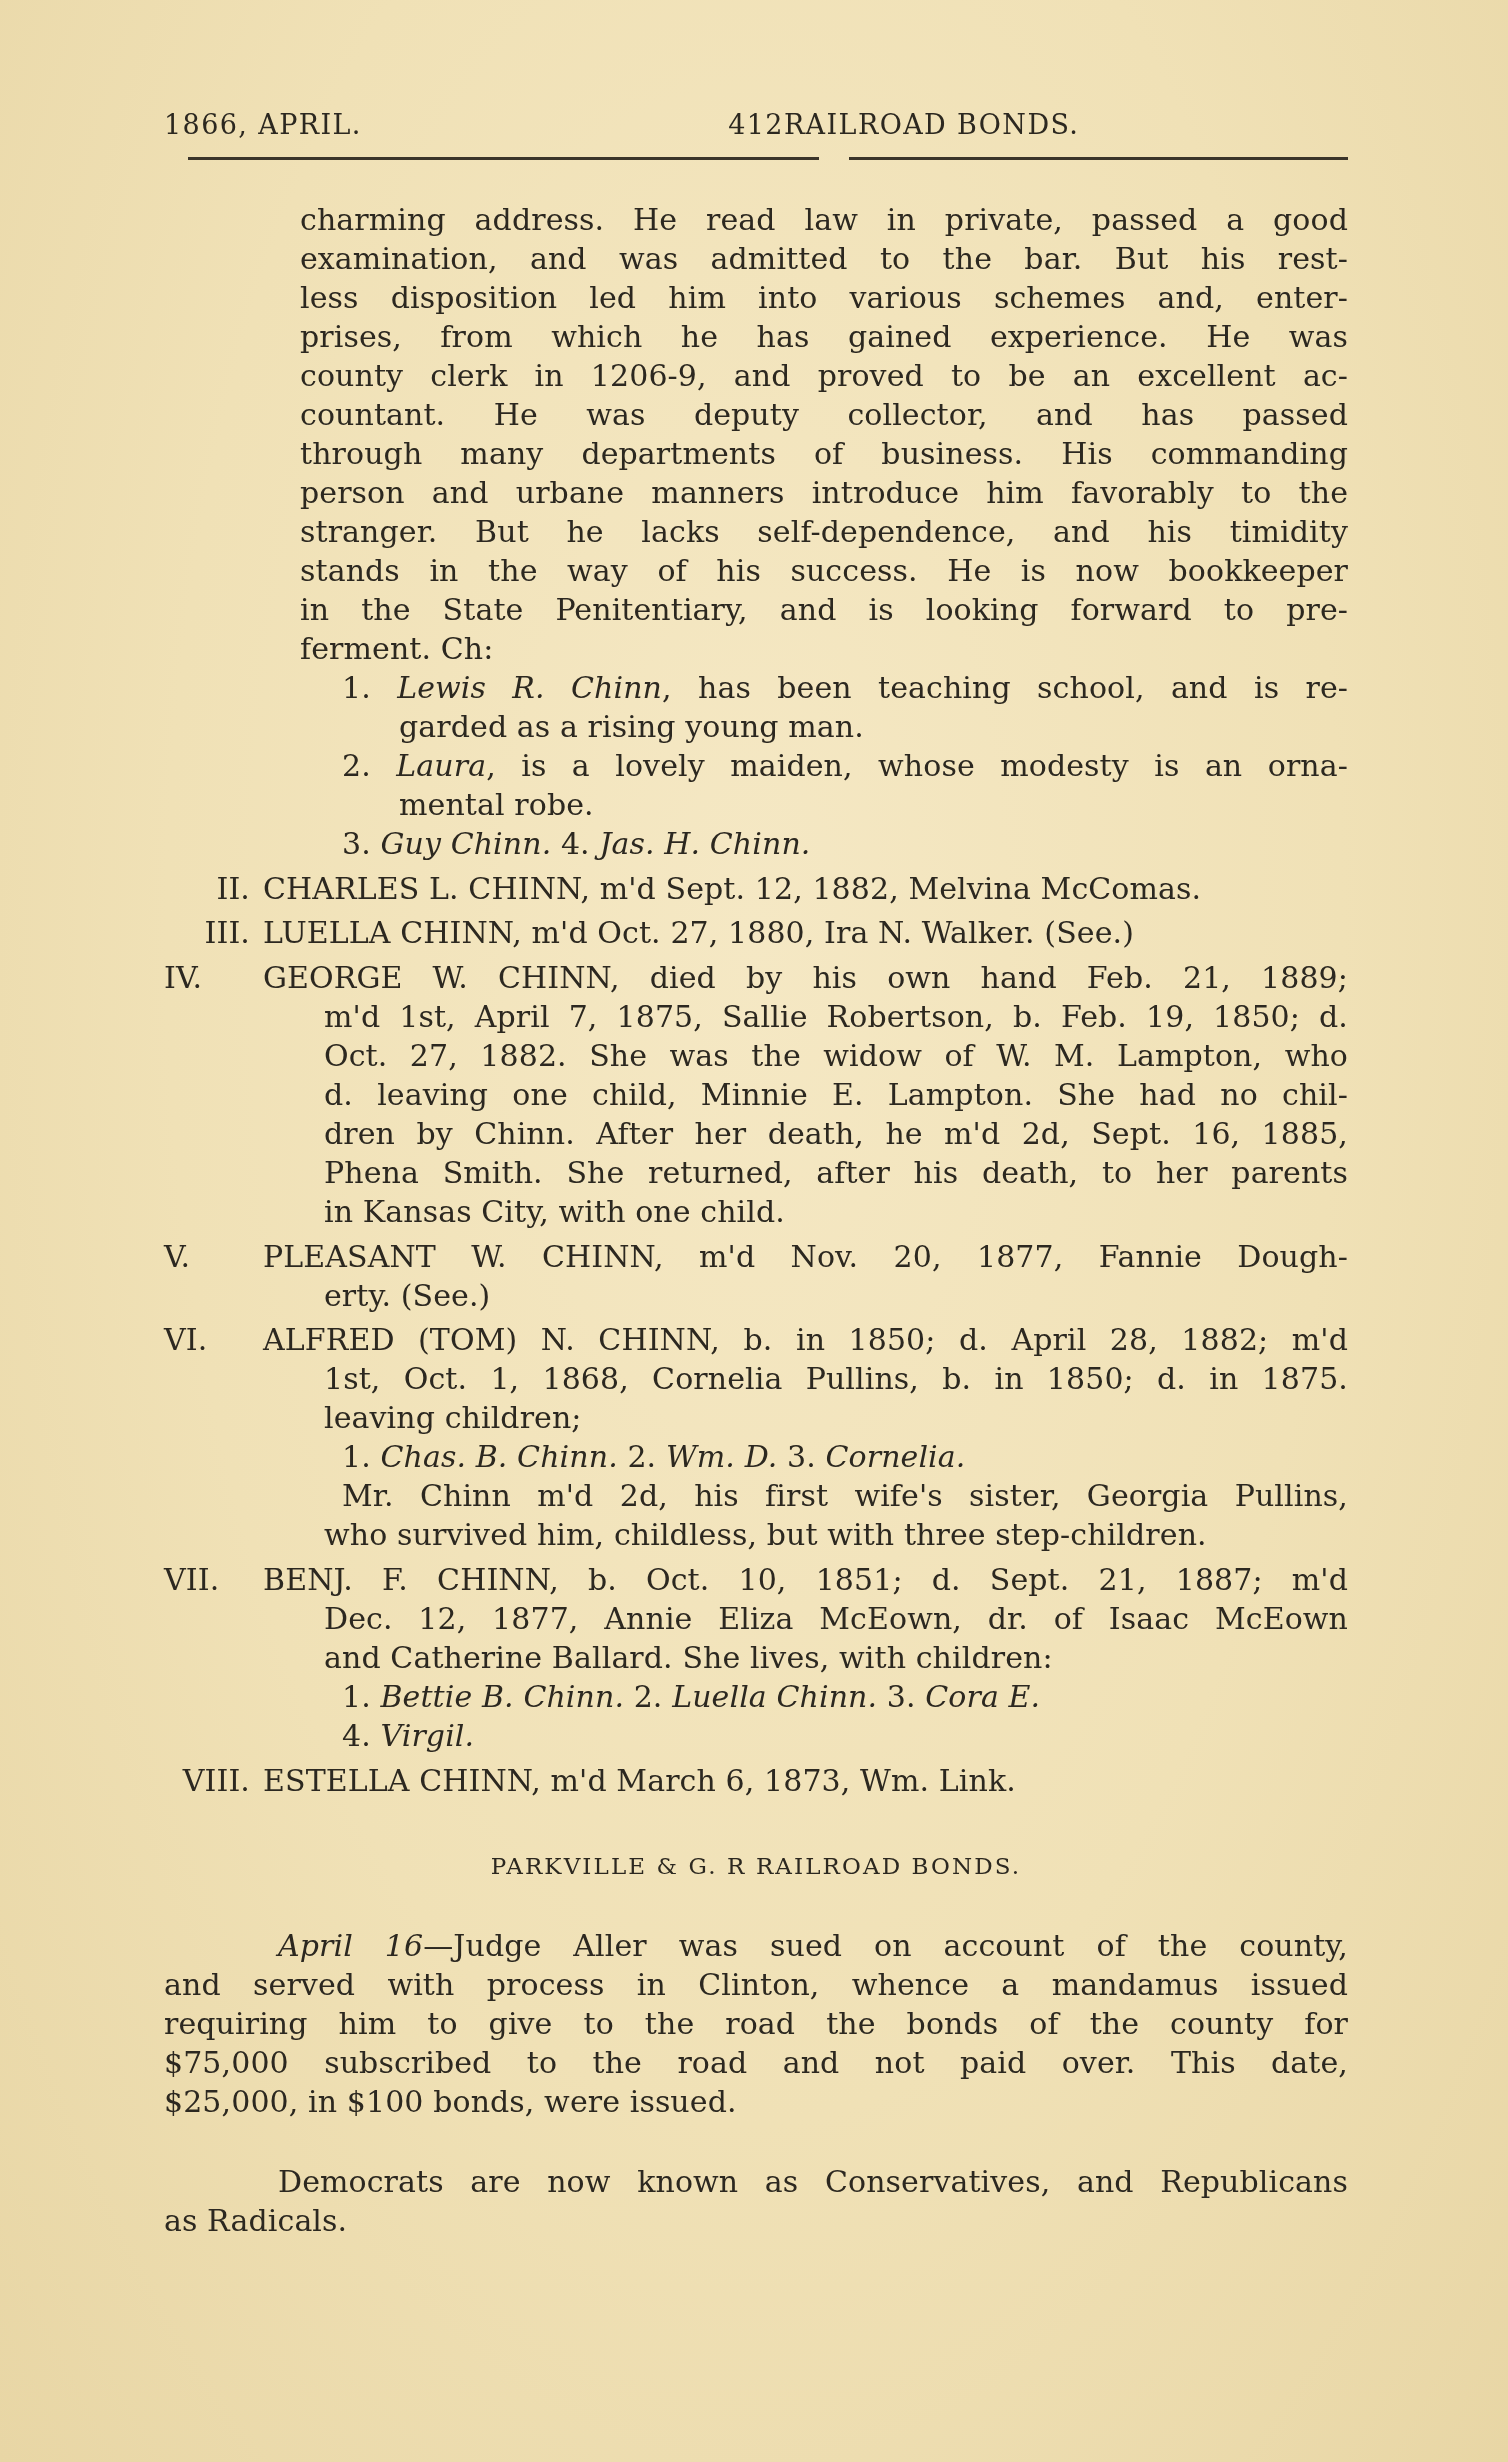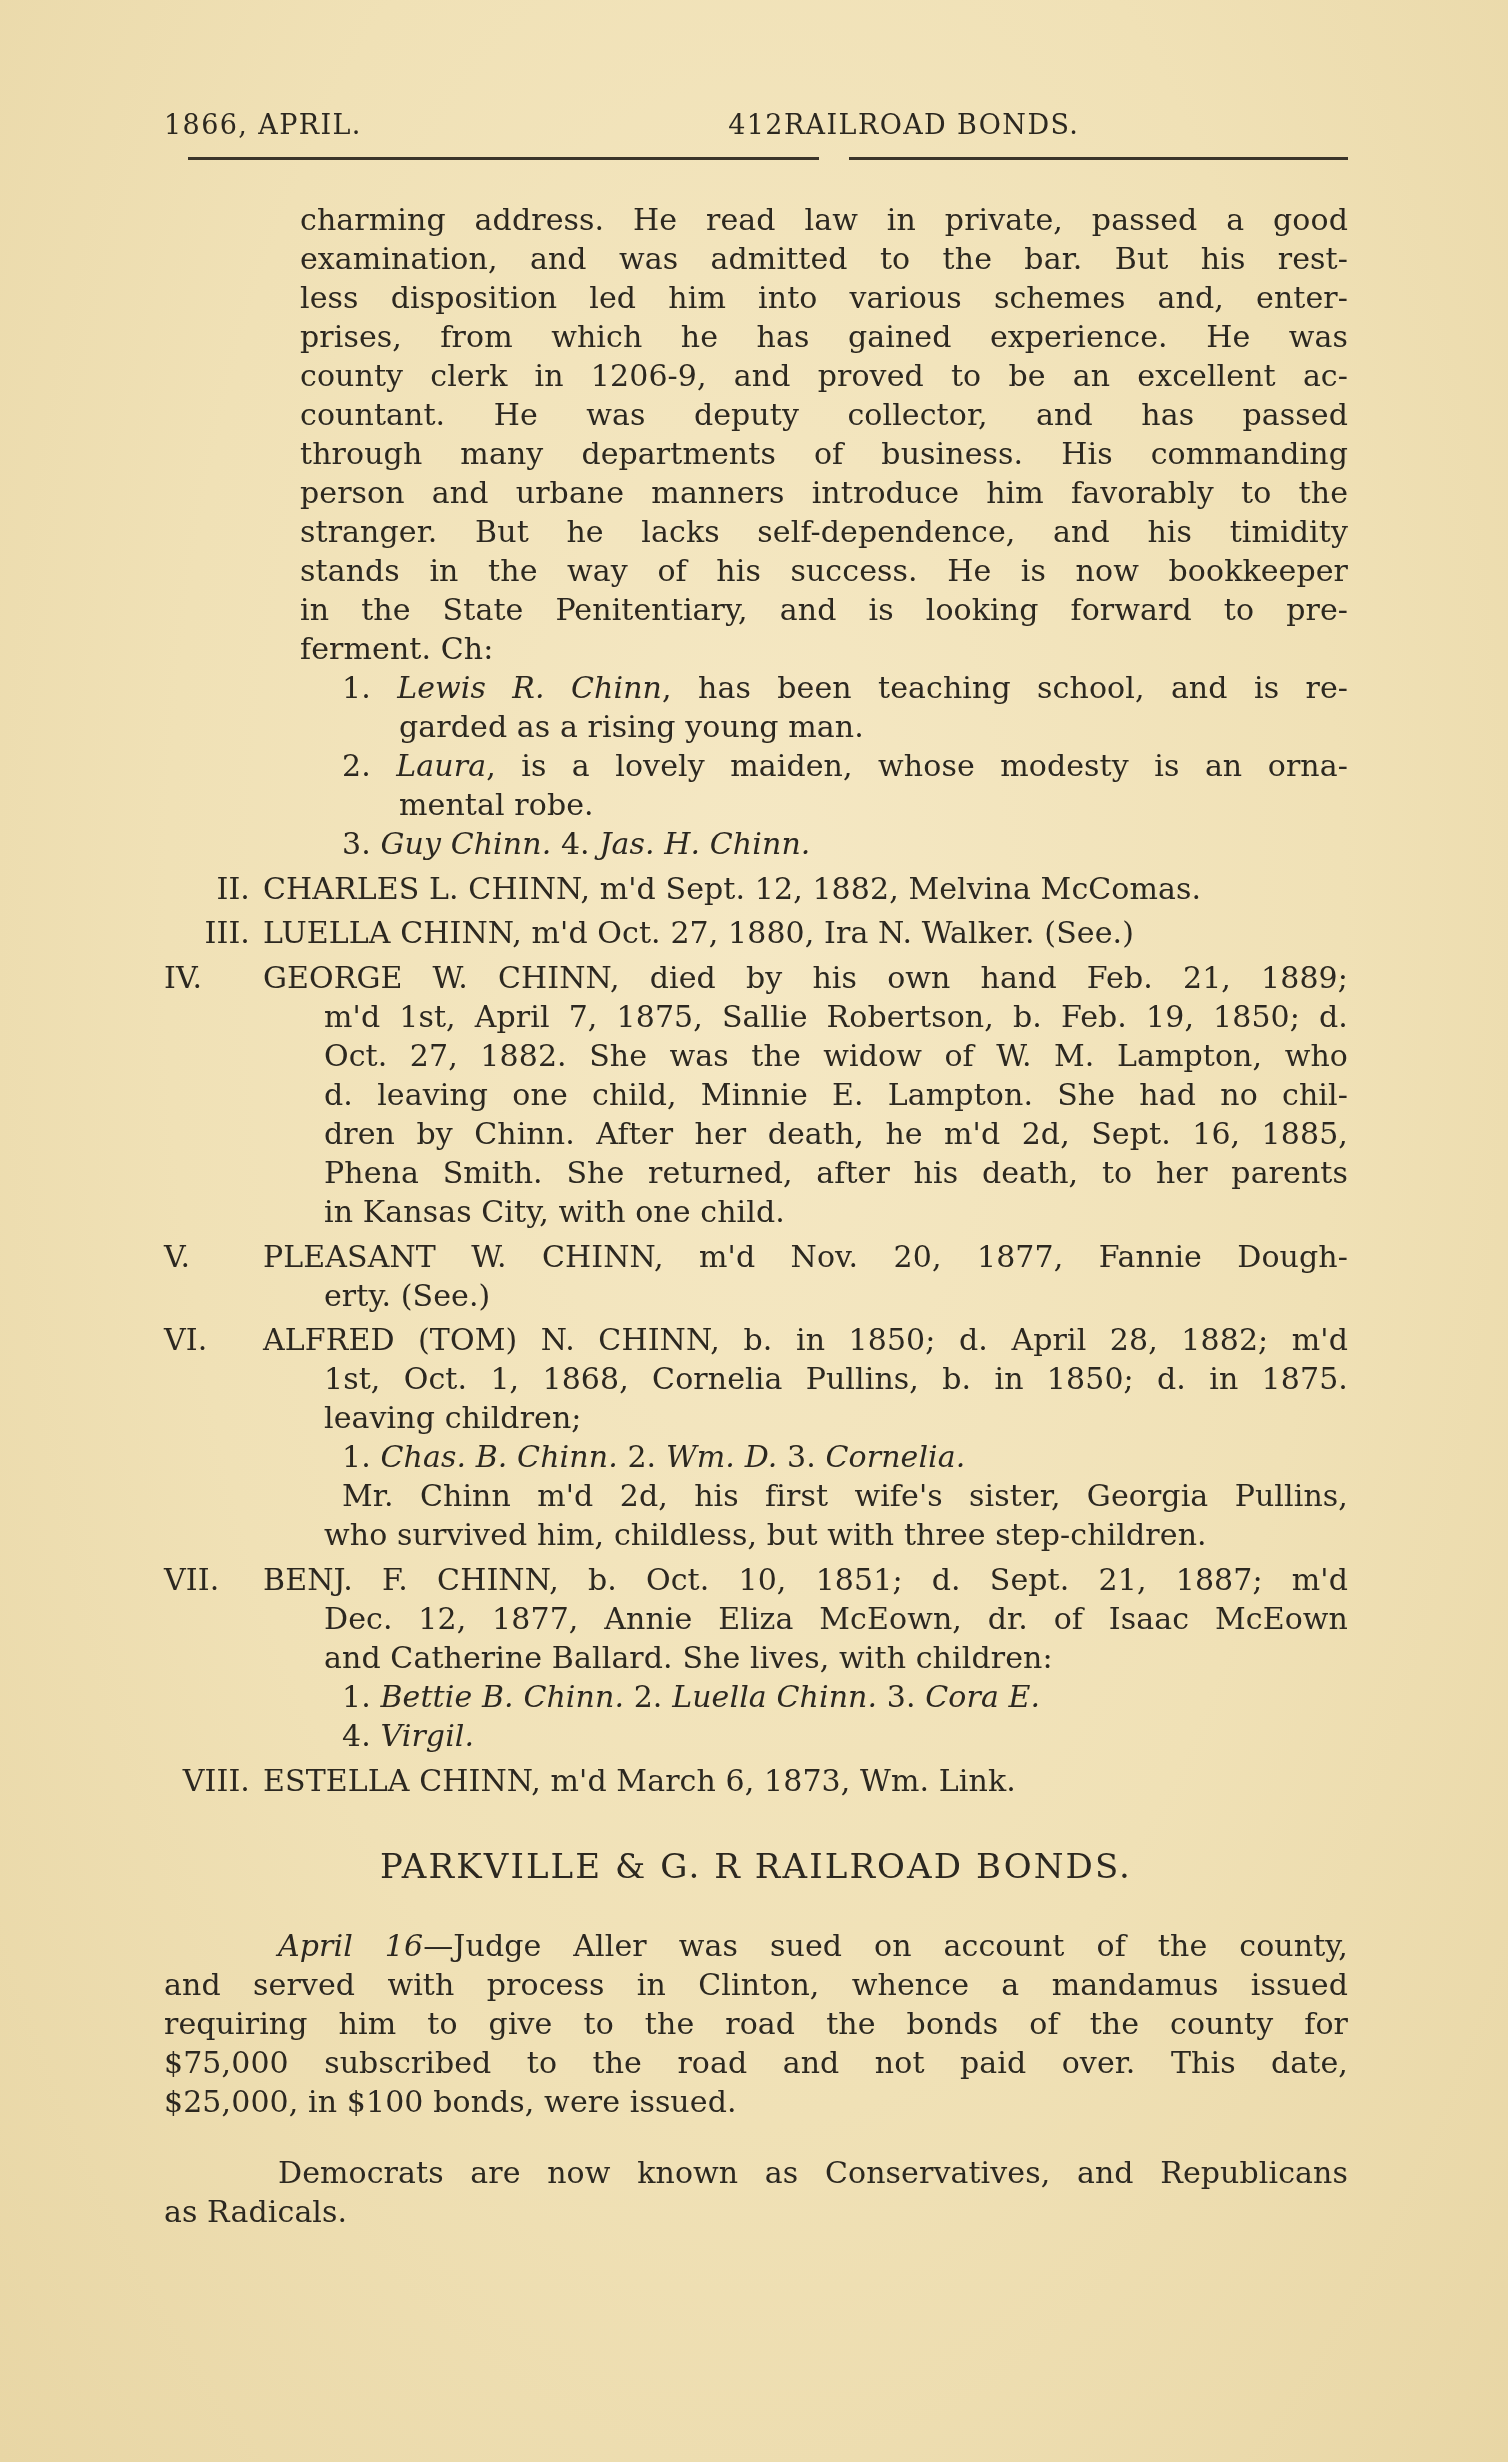--- a/index.html
+++ b/index.html
@@ -46,25 +46,25 @@
   .blk-entry .rn{
     position:absolute; left:0; top:0;
     width:86px; text-align:right; text-indent:0;
     display:block;
   }
   .blk-hang{ padding-left:160px; }
   .blk-hang .ln.first{ text-indent:18px; }
   .blk-heading{
     margin-top:47px; margin-bottom:40px;
     text-align:center;
-    font-size:34px; letter-spacing:2.1px;
+    font-size:23px; letter-spacing:2.1px;
   }
   .blk-para{ }
   .blk-para .ln.first{ text-indent:114px; }
-  .blk-para + .blk-para{ margin-top:32px; }
+  .blk-para + .blk-para{ margin-top:41px; }
 </style>
 </head>
 <body>
 
 <div class="page">
   <div class="tb">
     <div class="hdr">
       <span class="h-left">1866, APRIL.</span>
       <span class="h-center">412</span>
       <span class="h-right">RAILROAD BONDS.</span>

